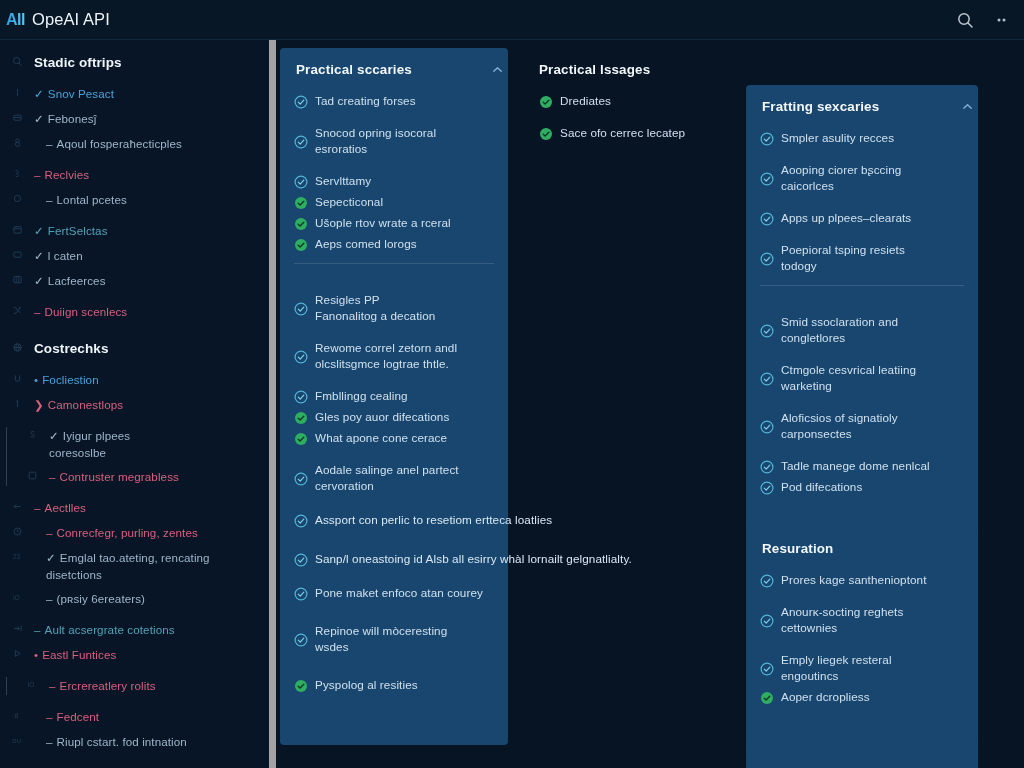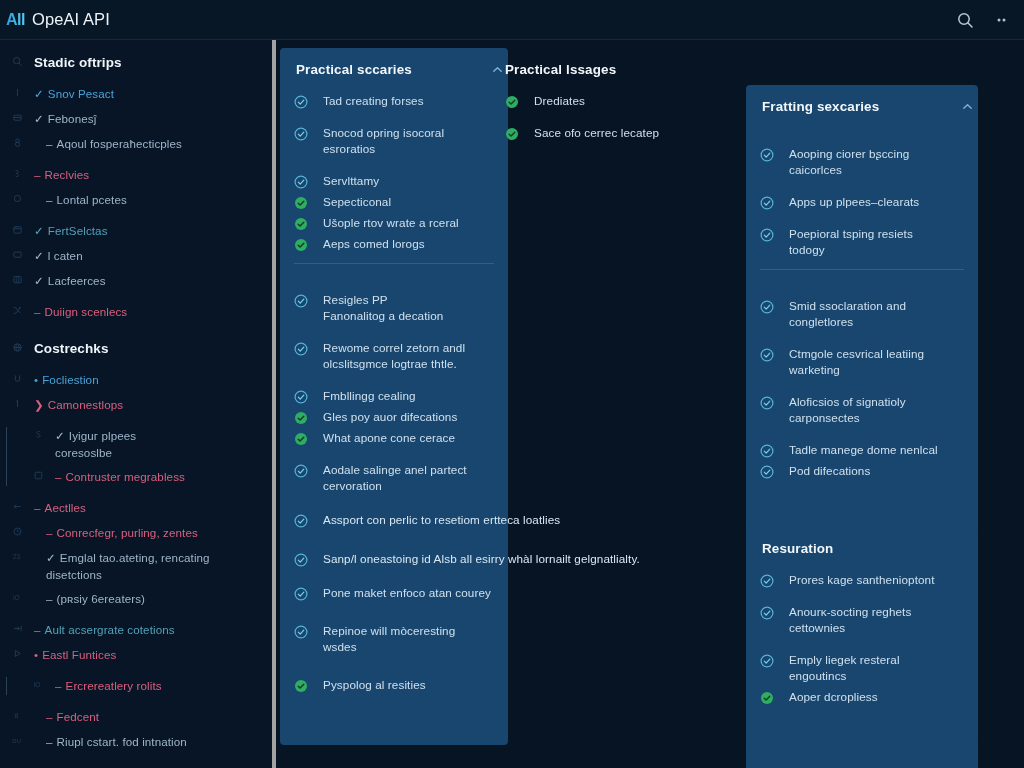--- a/index.html
+++ b/index.html
@@ -49,21 +49,21 @@
   }
   .tb-ico { width: 18px; height: 18px; opacity: .82; display:block; }
   .tb-ico svg { display:block; }
 
   
   #sidebar {
     position: absolute;
     top: 40px; left: 0;
     width: 276px; height: 728px;
     background: #071526;
-    border-right: 4px solid #a3a3a3;
+    border-right: 7px solid #a3a3a3;
     padding: 14px 10px 10px 0;
     overflow: hidden;
   }
   .sb-row {
     display: flex;
     align-items: flex-start;
     min-height: 18px;
   }
   .sb-gutter {
     width: 34px;
@@ -99,21 +99,21 @@
   .c-pink   { color: #d9607e; }
   .c-teal   { color: #53a2b8; }
 
   .sb-gap-s { height: 7px; }
   .sb-gap-m { height: 13px; }
   .sb-gap-l { height: 19px; }
 
   .sb-nest {
     border-left: 1px solid #2a4257;
     margin-left: 6px;
-    padding-left: 14px;
+    padding-left: 8px;
   }
 
   
   .card {
     position: absolute;
     background: #18466e;
     border-radius: 4px;
     overflow: hidden;
   }
   .plain-col {
@@ -136,22 +136,22 @@
     margin-left: auto;
     color: #8fc4e4;
     opacity: .85;
     display:block;
   }
   .card-body { padding: 6px 14px 14px 14px; }
   .plain-body { padding: 6px 14px 14px 16px; }
 
   .li {
     display: flex;
-    align-items: flex-start;
-    gap: 15px;
+    align-items: center;
+    gap: 7px;
     margin-bottom: 11px;
   }
   .li-ico { flex: 0 0 14px; width: 14px; height: 14px; margin-top: 2px; }
   .li-ico svg { display: block; }
   .li-text {
     font-size: 11.7px;
     line-height: 16px;
     color: #cfe0ee;
     letter-spacing: .1px;
   }
@@ -654,21 +654,21 @@
       <div class="li" style="margin-bottom:22px">
         <span class="li-ico">
           <svg width="14" height="14" viewBox="0 0 14 14">
             <circle cx="7" cy="7" r="6" fill="#2fae63"></circle>
             <path d="M4.2 7.2l1.9 1.9 3.7-3.9" fill="none" stroke="#0f3b22" stroke-width="1.4" stroke-linecap="round" stroke-linejoin="round"></path>
           </svg>
         </span>
         <span class="li-text">Pyspolog al resities</span>
       </div>
     </div>
-    <div class="plain-col" style="left: 489px; top: 48px; width: 224px; height: 200px;">
+    <div class="plain-col" style="left: 523px; top: 48px; width: 224px; height: 200px;">
       <div class="plain-head">
         <span class="plain-head-title">Practical lssages</span>
       </div>
       <div class="plain-body">
         <div class="li">
           <span class="li-ico">
             <svg width="14" height="14" viewBox="0 0 14 14">
               <circle cx="7" cy="7" r="6" fill="#2fae63"></circle>
               <path d="M4.2 7.2l1.9 1.9 3.7-3.9" fill="none" stroke="#0f3b22" stroke-width="1.4" stroke-linecap="round" stroke-linejoin="round"></path>
             </svg>
@@ -689,20 +689,29 @@
     <div class="card" style="left: 746px; top: 48px; width: 232px; height: 697px; margin-top: 37px;">
       <div class="card-head">
         <span class="card-head-title">Fratting sexcaries</span>
         <span style="margin-left:auto;color:#8fc4e4;">
           <svg class="chev" width="13" height="13" viewBox="0 0 14 14" fill="none" stroke="currentColor" stroke-width="1.5" stroke-linecap="round" stroke-linejoin="round">
             <path d="M3 9l4-4 4 4"></path>
           </svg>
         </span>
       </div>
       <div class="card-body">
+        <div class="li">
+          <span class="li-ico">
+            <svg width="14" height="14" viewBox="0 0 14 14">
+              <circle cx="7" cy="7" r="5.9" fill="none" stroke="#54b4d8" stroke-width="1.2"></circle>
+              <path d="M4.3 7.2l1.9 1.9 3.6-3.9" fill="none" stroke="#7fd0e8" stroke-width="1.2" stroke-linecap="round" stroke-linejoin="round"></path>
+            </svg>
+          </span>
+          <span class="li-text">Smpler asulity recces</span>
+        </div>
         <div class="li gap-before">
           <span class="li-ico">
             <svg width="14" height="14" viewBox="0 0 14 14">
               <circle cx="7" cy="7" r="5.9" fill="none" stroke="#54b4d8" stroke-width="1.2"></circle>
               <path d="M4.3 7.2l1.9 1.9 3.6-3.9" fill="none" stroke="#7fd0e8" stroke-width="1.2" stroke-linecap="round" stroke-linejoin="round"></path>
             </svg>
           </span>
           <span class="li-text">Aooping ciorer bʂccing<br>caicorlces</span>
         </div>
         <div class="li gap-before">

